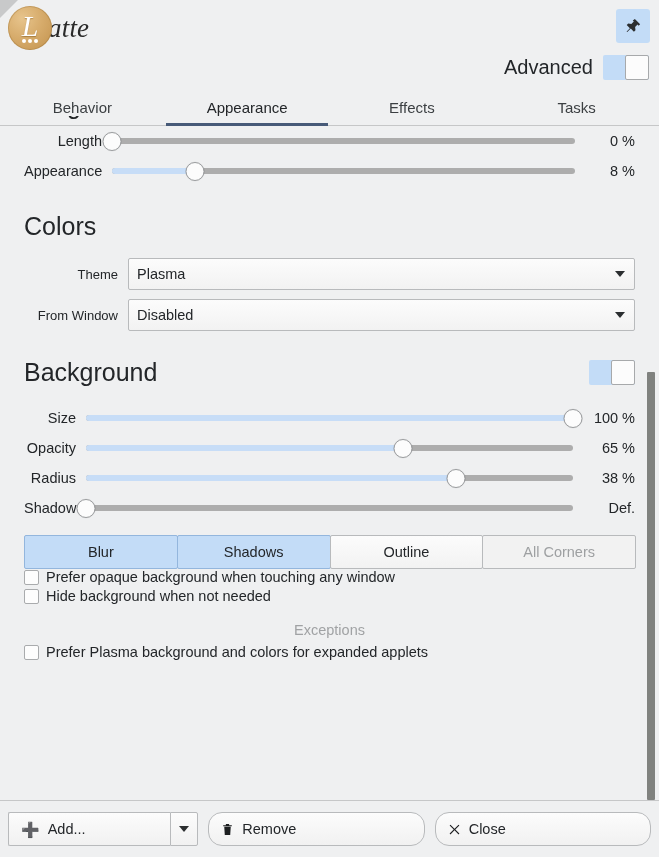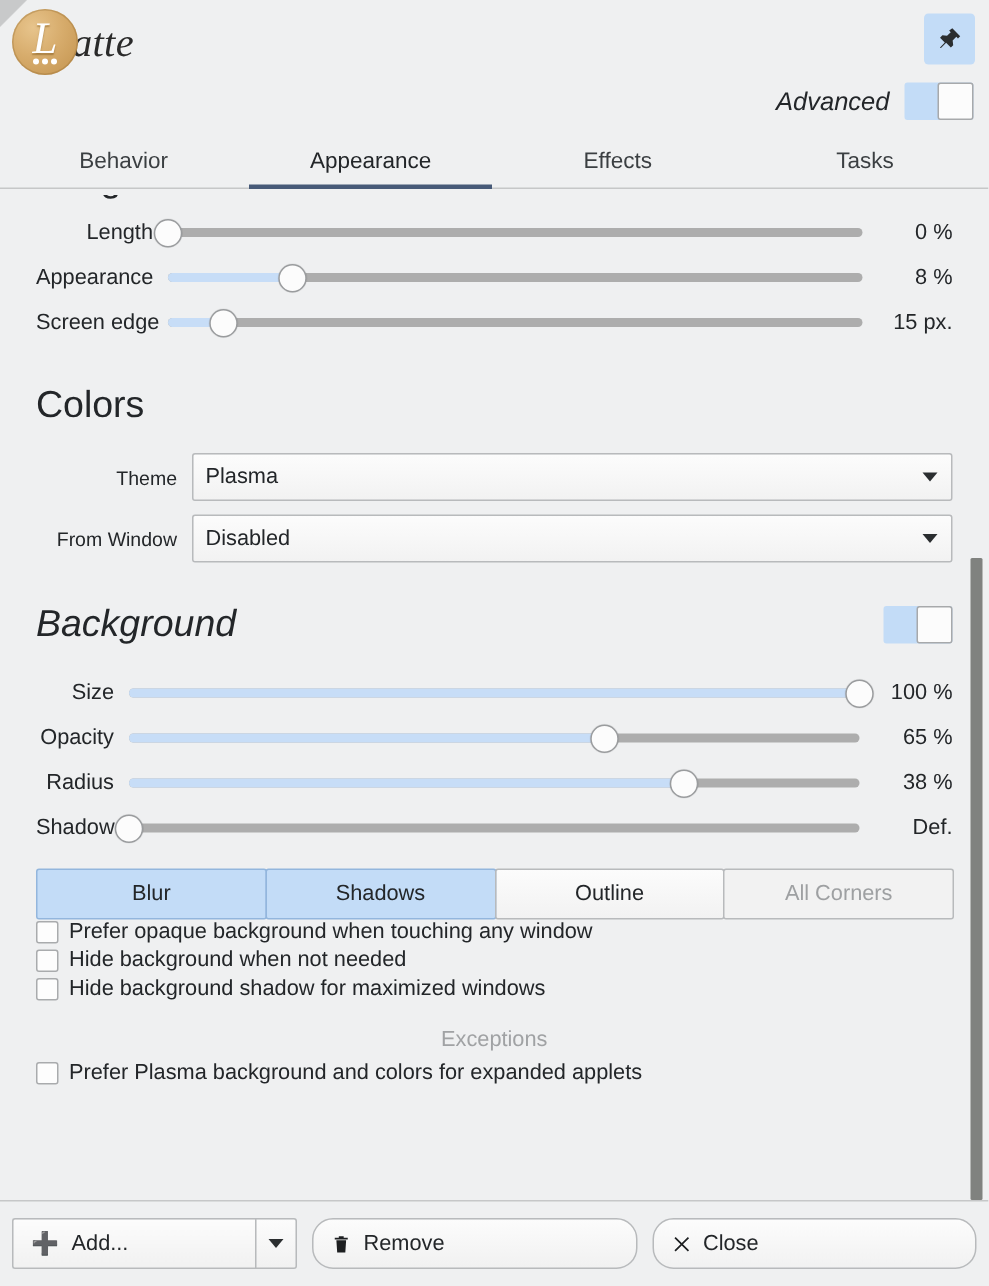--- a/index.html
+++ b/index.html
@@ -40,21 +40,21 @@
     color:#2a2a2a; margin-left:-4px; letter-spacing:.2px;
   }
   #pin-button {
     position:absolute; right:9px; top:9px; width:34px; height:34px;
     background:#c3dcf7; border:none; border-radius:3px;
     display:flex; align-items:center; justify-content:center; cursor:pointer;
   }
   #advanced-row {
     position:absolute; right:10px; top:55px; display:flex; align-items:center; gap:10px;
   }
-  #advanced-label { font-size:17px; color:#232629;font-style:italic; }
+  #advanced-label { font-size:20px; color:#232629; }
   .toggle {
     width:46px; height:25px; background:#c3dcf7; border-radius:2px;
     position:relative; cursor:pointer; display:block;
   }
   .toggle .knob {
     position:absolute; right:0; top:0; width:24px; height:25px;
     background:#fcfcfc; border:1px solid #a7a9ab; border-radius:2px;
   }
 
   
@@ -67,21 +67,21 @@
     font-size:15px; color:#3b3f42; cursor:pointer; position:relative;
   }
   .tab.active { color:#232629; }
   .tab.active::after {
     content:""; position:absolute; left:50%; transform:translateX(-50%);
     bottom:-1px; width:162px; height:3px; background:#475a78;
   }
 
   
   #scroll-area {
-    position:absolute; left:0; top:130px; width:659px; height:674px;
+    position:absolute; left:0; top:116px; width:659px; height:674px;
     overflow:hidden;
   }
   #content { position:relative; padding:0 24px 0 24px; }
 
   .clipped-heading {
     height:8px; overflow:hidden; position:relative; margin:0 0 2px 0;
   }
   .clipped-heading span {
     position:absolute; left:0; top:-25px;
     font-size:25px; font-weight:400; color:#232629;
@@ -103,21 +103,21 @@
   }
   .slider .handle {
     position:absolute; width:19px; height:19px; border-radius:50%;
     background:#fcfcfc; border:1px solid #9a9c9e; transform:translateX(-50%);
     box-shadow:0 0 0 .5px rgba(0,0,0,.05);
   }
 
   h2.section {
     font-size:25px; font-weight:400; color:#232629; margin:26px 0 16px 0;
   }
-  .section-row { display:flex; align-items:center; justify-content:space-between; margin:26px 0 16px 0;font-style:italic; }
+  .section-row { display:flex; align-items:center; justify-content:space-between; margin:26px 0 16px 0; }
   .section-row h2.section { margin:0; }
 
   
   .crow { display:flex; align-items:center; height:34px; margin-bottom:7px; }
   .crow .clabel { font-size:13px; color:#232629; text-align:right; white-space:nowrap; padding-right:10px; }
   .combo {
     flex:1; height:32px; background:linear-gradient(#fcfcfc,#f2f2f2);
     border:1px solid #b8babc; border-radius:2px;
     display:flex; align-items:center; padding:0 8px;
     font-size:14.5px; color:#232629; cursor:pointer; position:relative;
@@ -242,29 +242,20 @@
     <div class="srow">
       <div class="slabel" style="width:78px">Appearance</div>
       <div class="slider" style="margin:0 10px 0 10px">
         <div class="track"></div>
         <div class="fill" style="width:18%"></div>
         <div class="handle" style="left:18%"></div>
       </div>
       <div class="sright" style="width:50px">8 %</div>
     </div>
 
-    <div class="srow">
-      <div class="slabel" style="width:78px">Screen edge</div>
-      <div class="slider" style="margin:0 10px 0 10px">
-        <div class="track"></div>
-        <div class="fill" style="width:8%"></div>
-        <div class="handle" style="left:8%"></div>
-      </div>
-      <div class="sright" style="width:50px">15 px.</div>
-    </div>
 
     <h2 class="section">Colors</h2>
 
     <div class="crow">
       <div class="clabel" style="width:104px">Theme</div>
       <div class="combo">
         <span>Plasma</span>
         <span class="caret"></span>
       </div>
     </div>
@@ -333,24 +324,20 @@
 
 
     <div class="chk-row">
       <span class="chk"></span>
       <span class="chk-label">Prefer opaque background when touching any window</span>
     </div>
     <div class="chk-row">
       <span class="chk"></span>
       <span class="chk-label">Hide background when not needed</span>
     </div>
-    <div class="chk-row">
-      <span class="chk"></span>
-      <span class="chk-label">Hide background shadow for maximized windows</span>
-    </div>
 
     <div class="group-caption" style="margin-top:18px">Exceptions</div>
 
     <div class="chk-row">
       <span class="chk"></span>
       <span class="chk-label">Prefer Plasma background and colors for expanded applets</span>
     </div>
 
   </div>
 </div>

